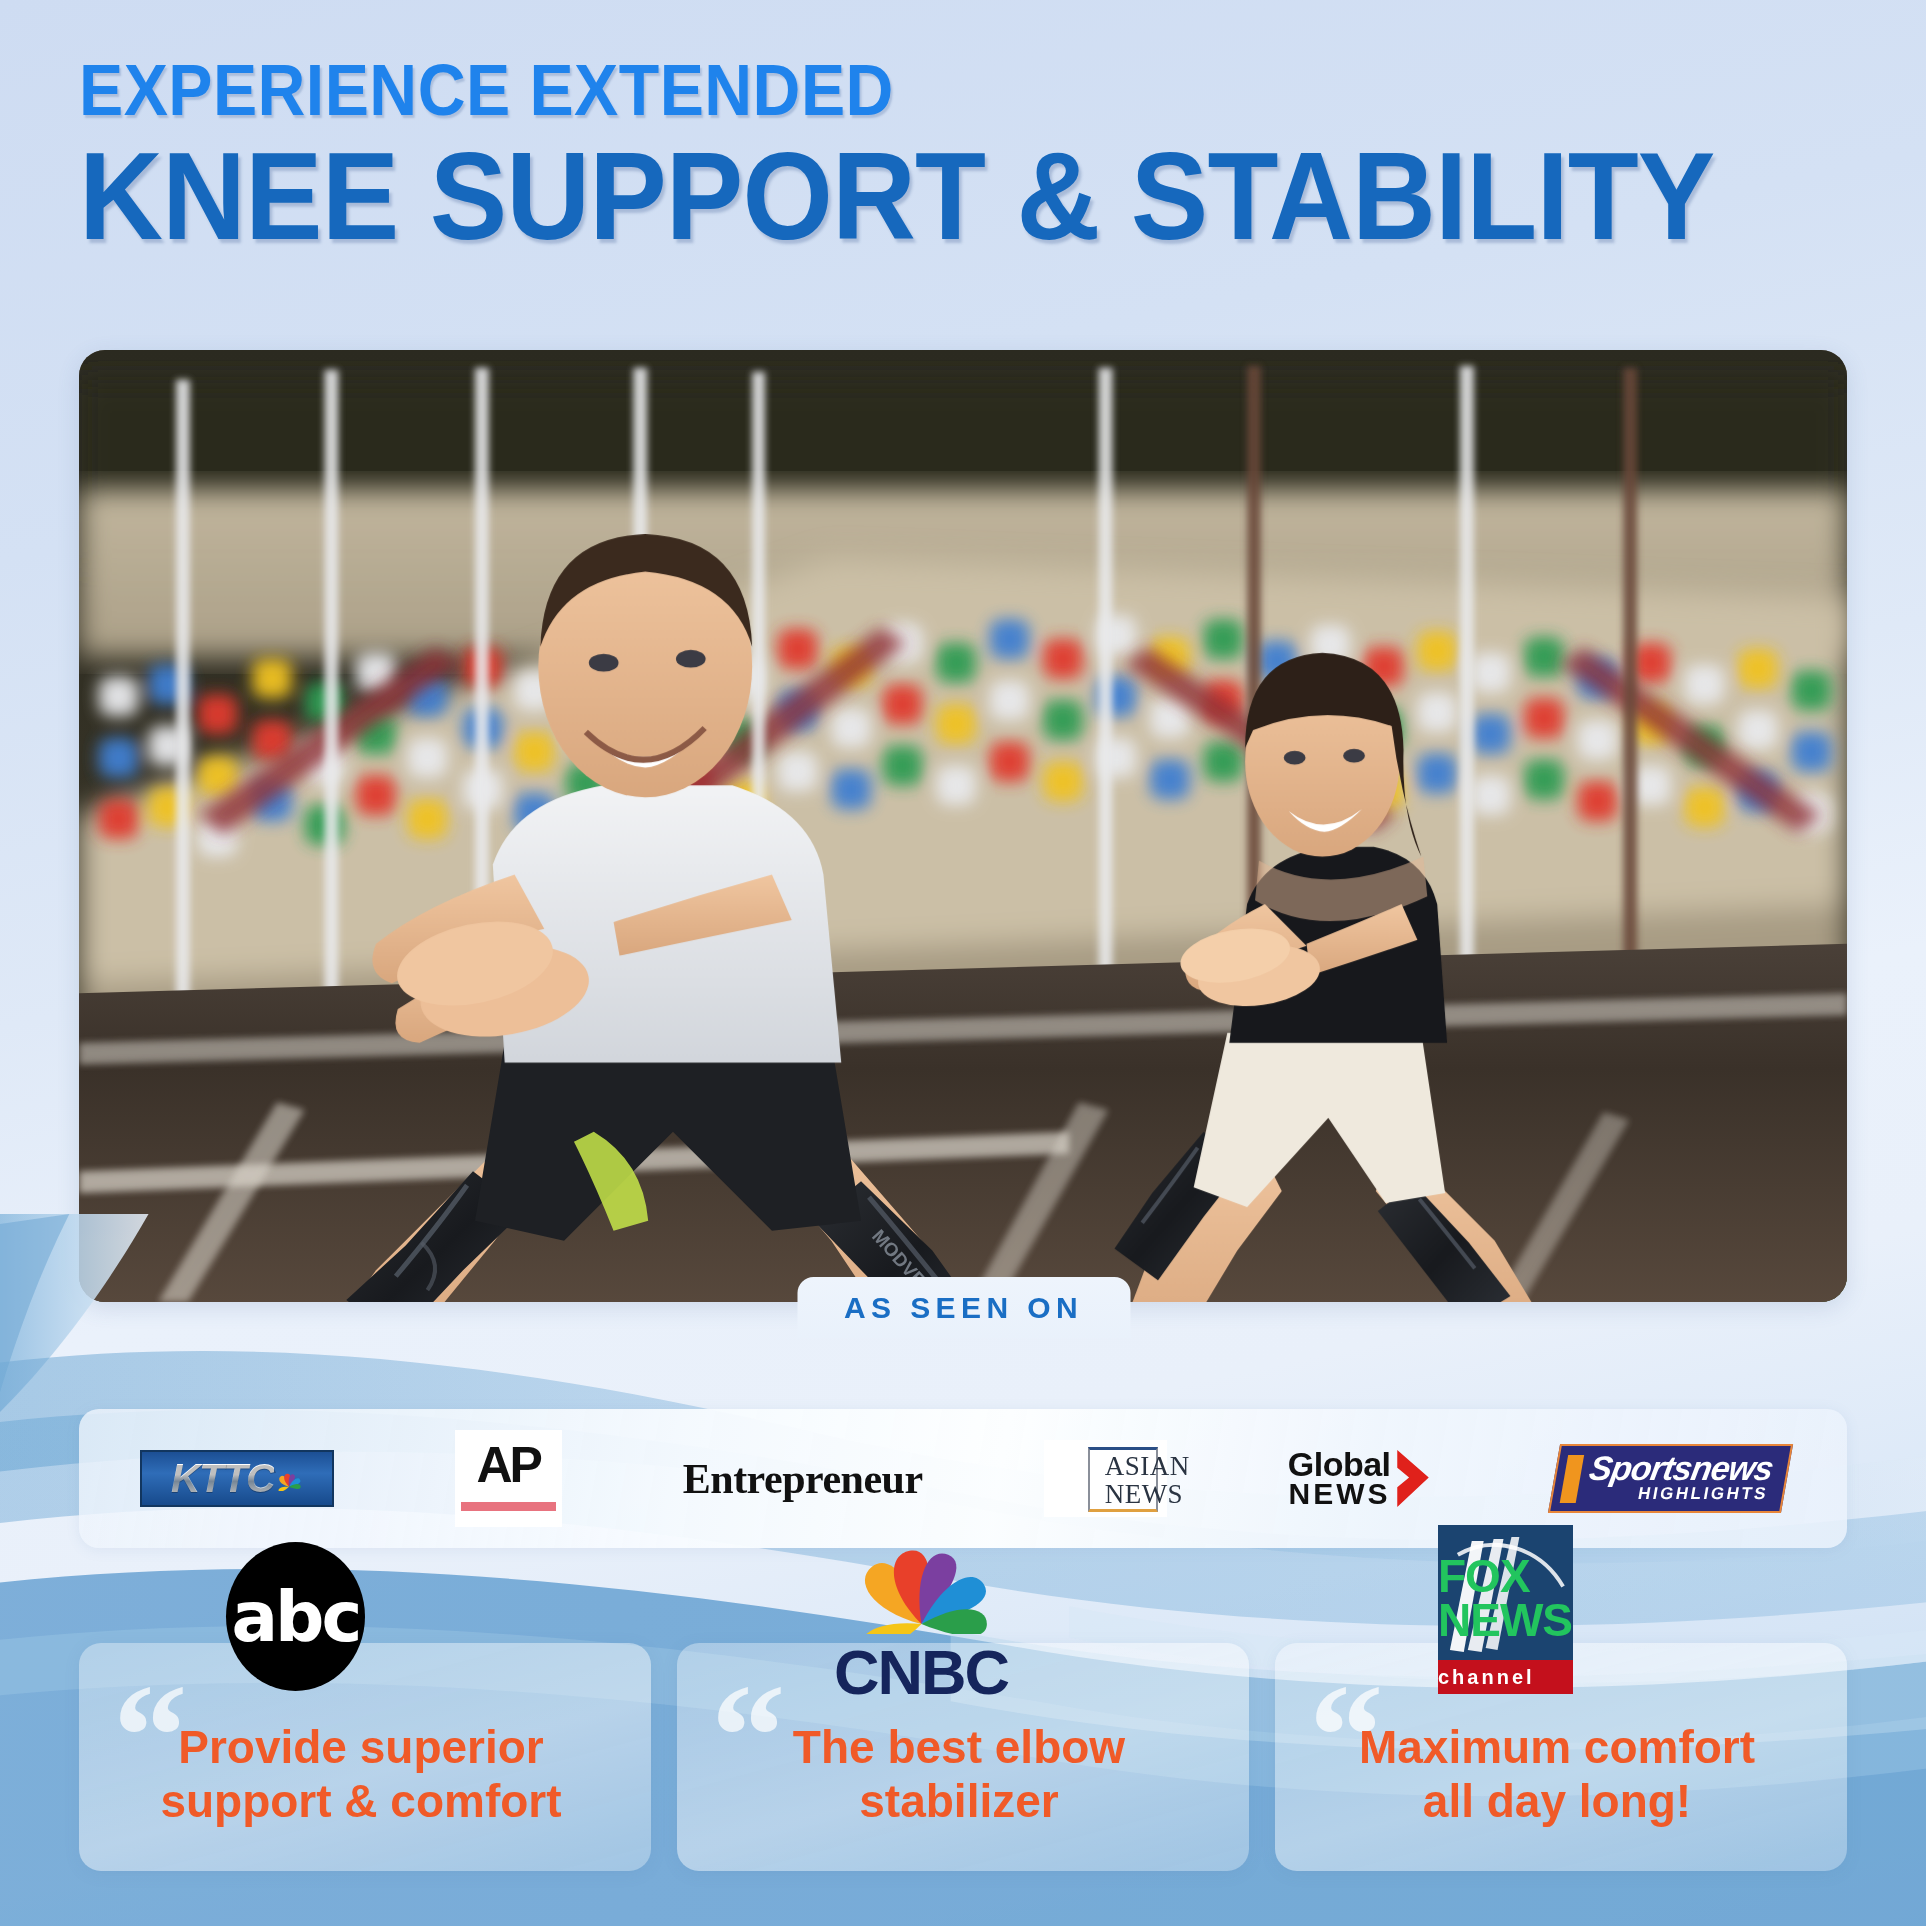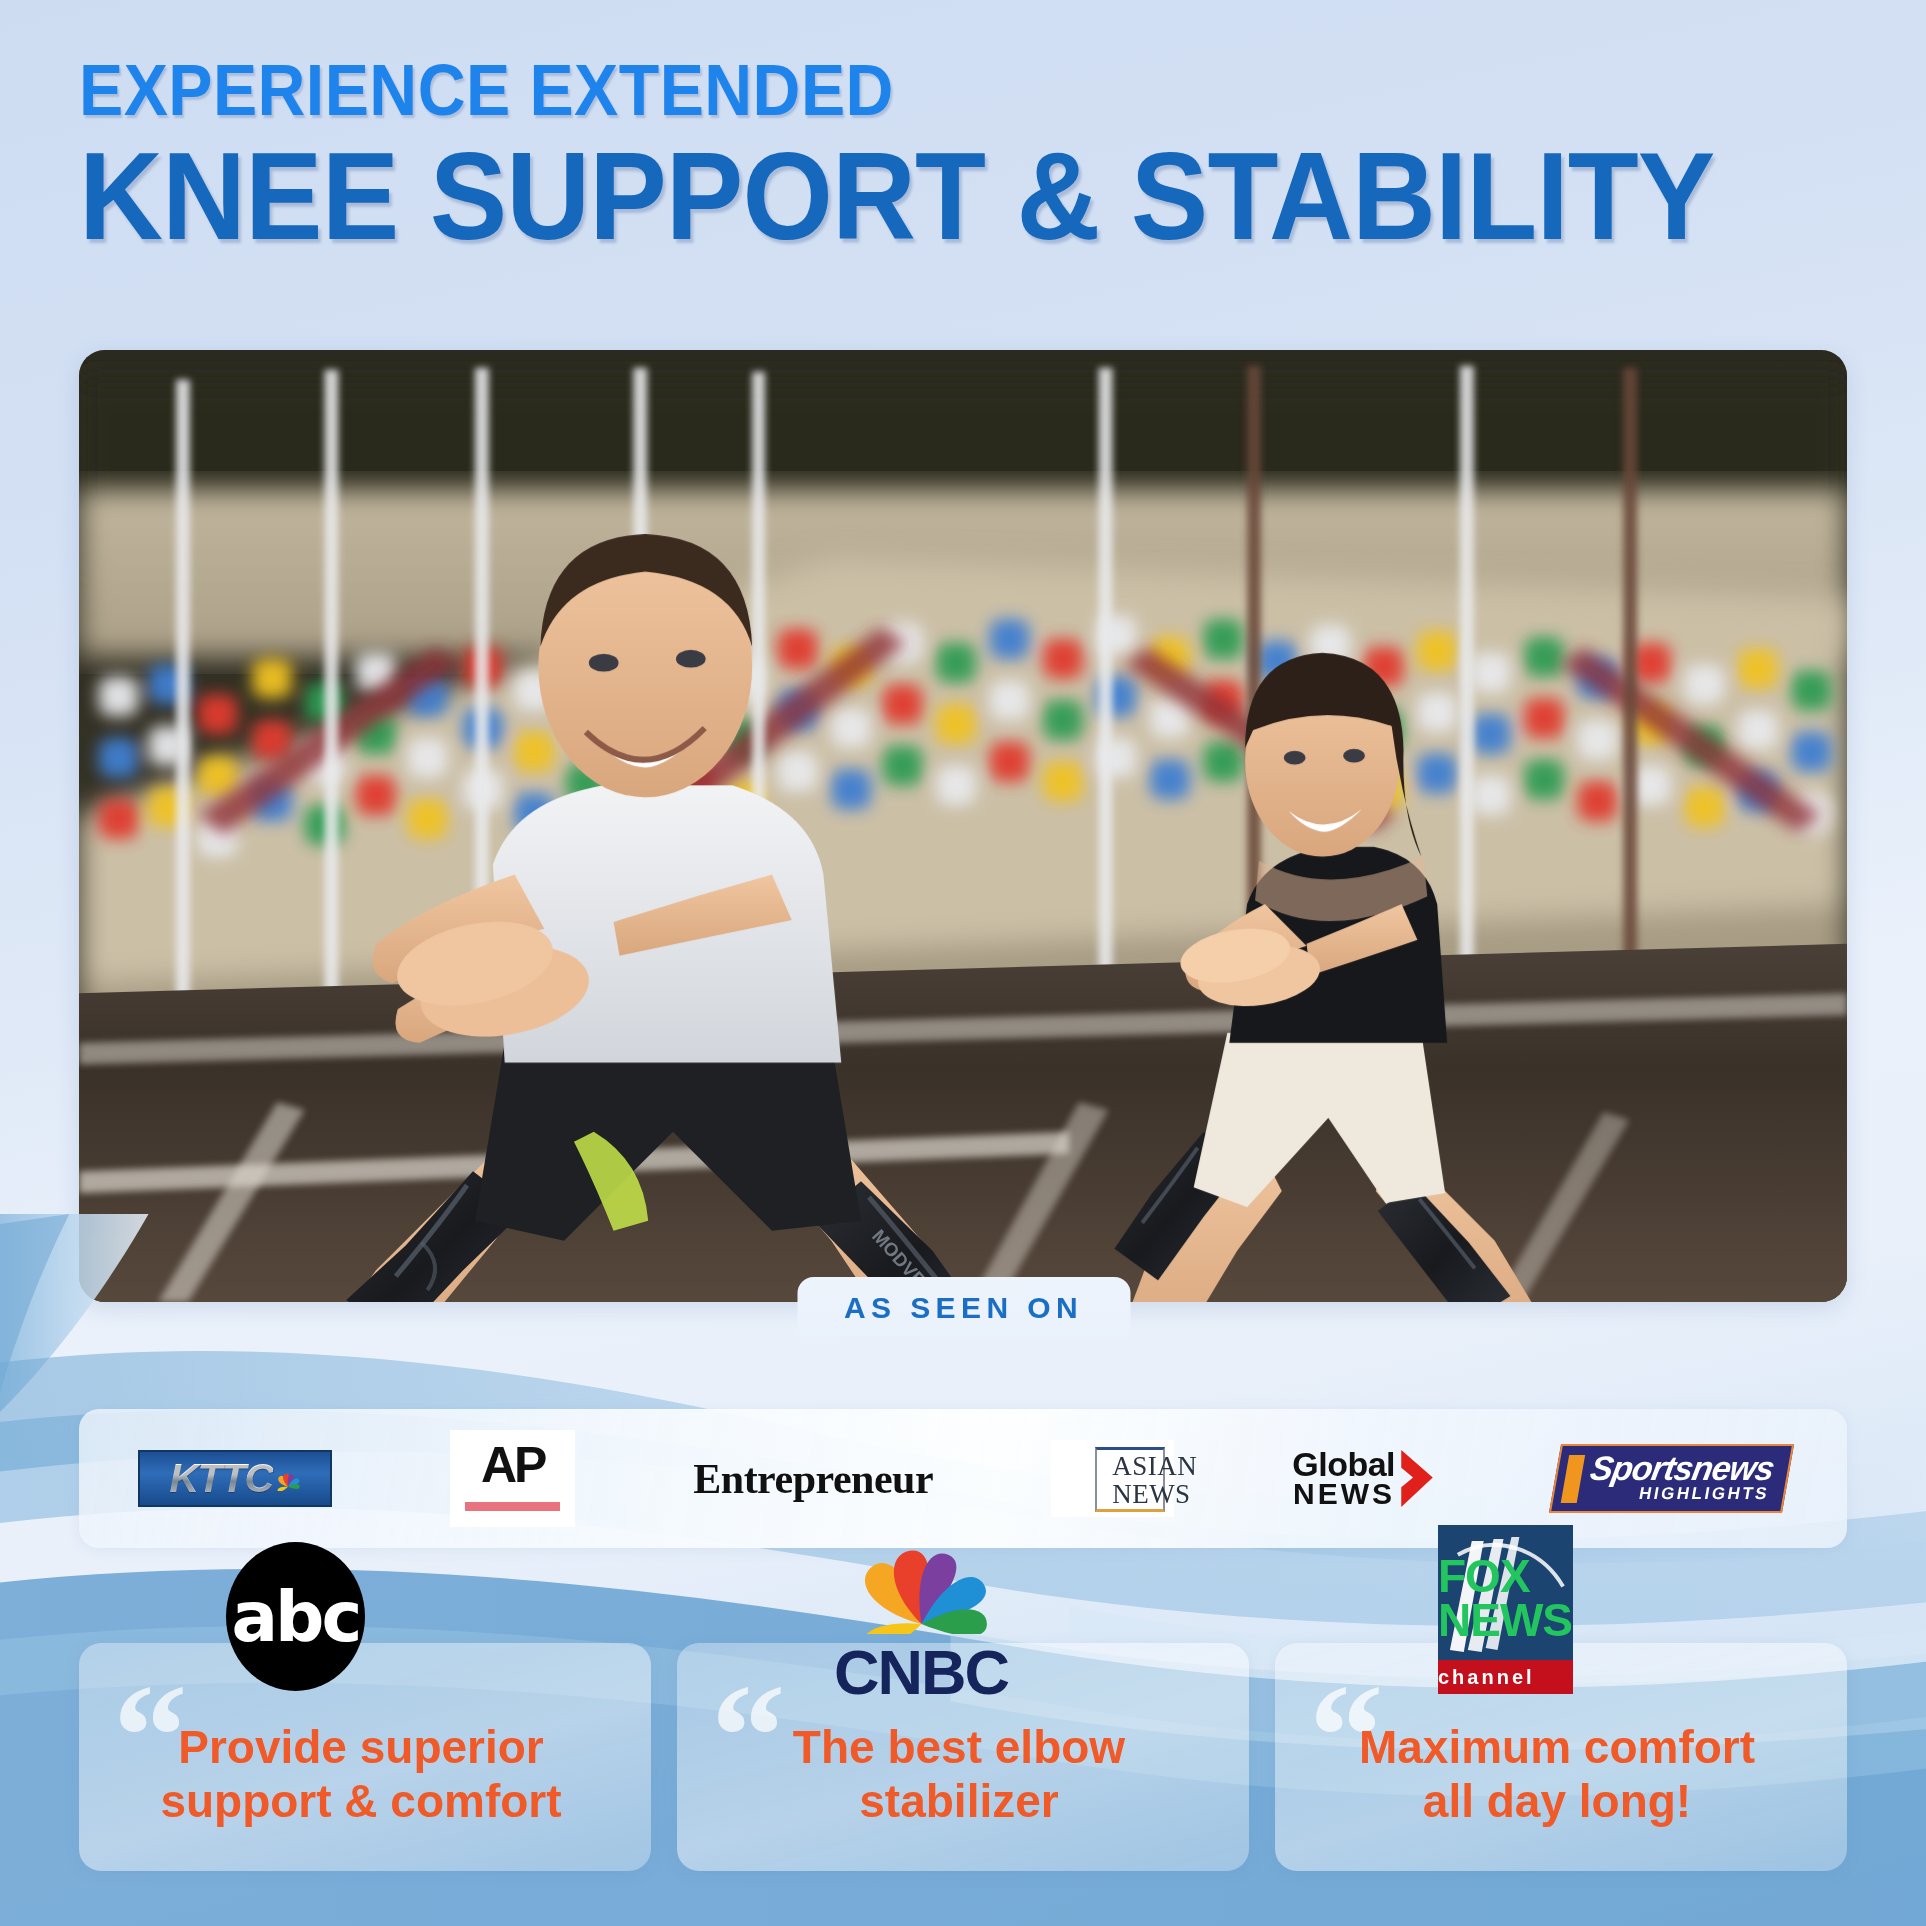--- a/index.html
+++ b/index.html
@@ -81,21 +81,21 @@
     font-size:41px; font-weight:700; letter-spacing:-1.5px;
     background:linear-gradient(180deg,#ffffff 0%,#ffffff 42%,#9fb4c9 56%,#ffffff 88%);
     -webkit-background-clip:text; background-clip:text; color:transparent;
     text-shadow:0 1px 0 rgba(0,0,0,.25);
     font-style:italic;
   }
   .peacock-mini { width:26px; height:24px; }
 
   
   .apbox {
-    width:125px; height:97px; background:#fff;
+    width:107px; height:97px; background:#fff;
     display:flex; flex-direction:column; align-items:center; justify-content:flex-start;
     padding-top:10px;
   }
   .apbox .ap-txt { font-size:50px; font-weight:700; color:#111; letter-spacing:-3px; line-height:1; }
   .apbox .ap-bar { width:95px; height:9px; background:#e8737f; margin-top:12px; }
 
   
   .entrepreneur {
     font-family:"Liberation Serif", serif;
     font-size:42px; font-weight:700; color:#111; letter-spacing:-0.5px;

